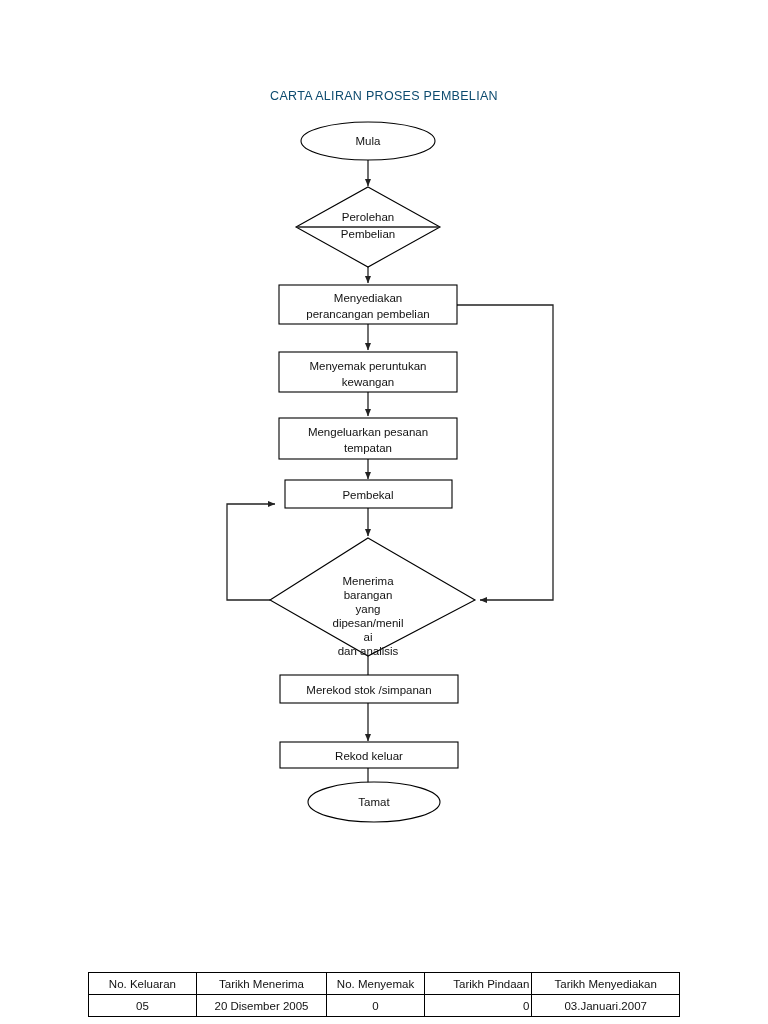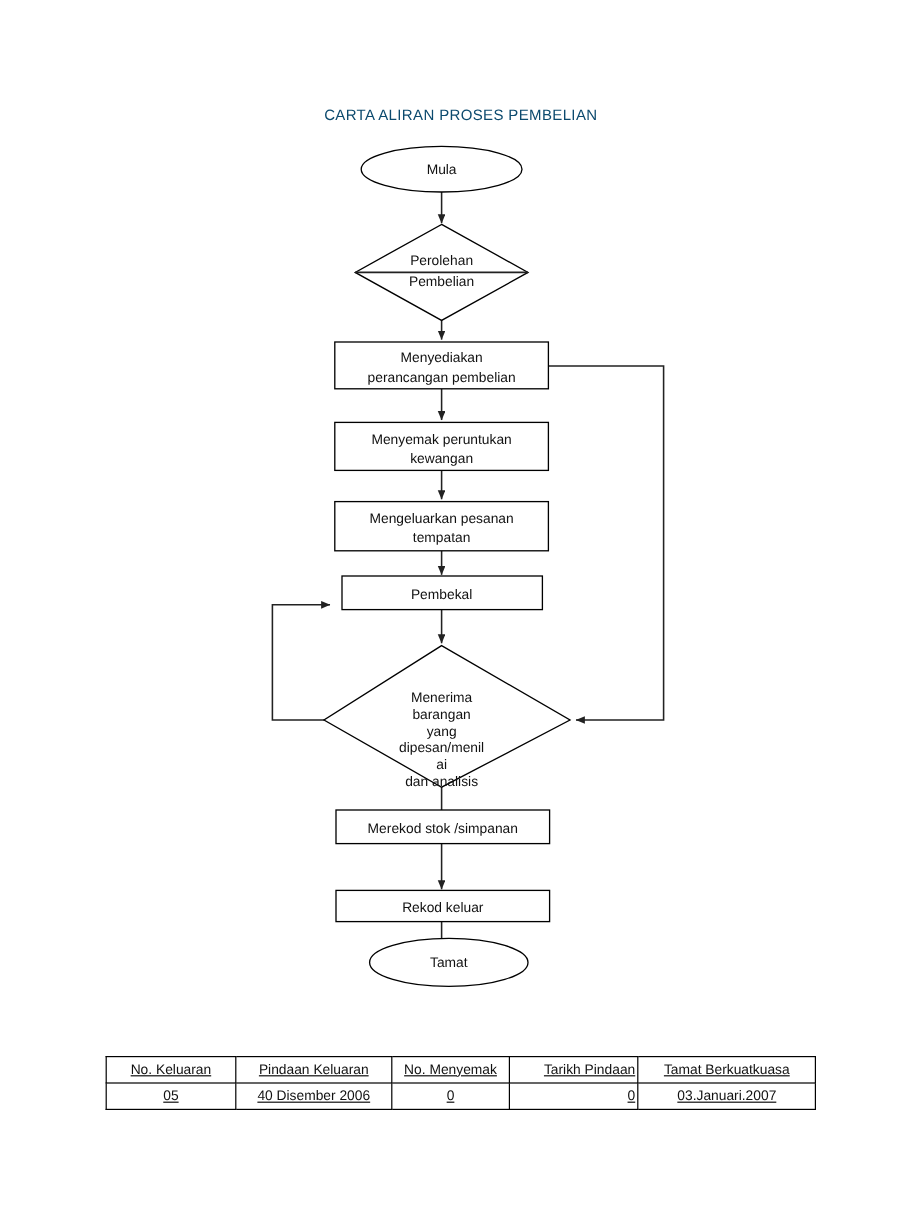--- a/index.html
+++ b/index.html
@@ -51,26 +51,25 @@
   }
   svg#flow .conn {
     stroke: #222222;
     stroke-width: 1.3;
     fill: none;
   }
   
   .rev-table {
     position: absolute;
     left: 88px;
-    top: 880px;
+    top: 972px;
     width: 592px;
     border-collapse: collapse;
     font-size: 11.5px;
     color: #111111;
-    text-decoration: underline;
   }
   .rev-table td, .rev-table th {
     border: 1px solid #000000;
     text-align: center;
     font-weight: normal;
     padding: 3px 2px;
     height: 15px;
   }
   .rev-table .c0 { width: 108px; }
   .rev-table .c1 { width: 132px; }
@@ -186,30 +185,30 @@
     <g>
       <ellipse class="shape" cx="374" cy="802" rx="66" ry="20"></ellipse>
       <text x="374" y="806" text-anchor="middle">Tamat</text>
     </g>
   </svg>
 
   <table class="rev-table">
     <thead>
       <tr>
         <th class="c0">No. Keluaran</th>
-        <th class="c1">Pindaan Keluaran</th>
+        <th class="c1">Tarikh Menerima</th>
         <th class="c2">No. Menyemak</th>
         <th class="c3">Tarikh Pindaan</th>
-        <th class="c4">Tamat Berkuatkuasa</th>
+        <th class="c4">Tarikh Menyediakan</th>
       </tr>
     </thead>
     <tbody>
       <tr>
         <td class="c0">05</td>
-        <td class="c1">40 Disember 2006</td>
+        <td class="c1">20 Disember 2005</td>
         <td class="c2">0</td>
         <td class="c3">0</td>
         <td class="c4">03.Januari.2007</td>
       </tr>
     </tbody>
   </table>
 
 </div>
 
 </body></html>

